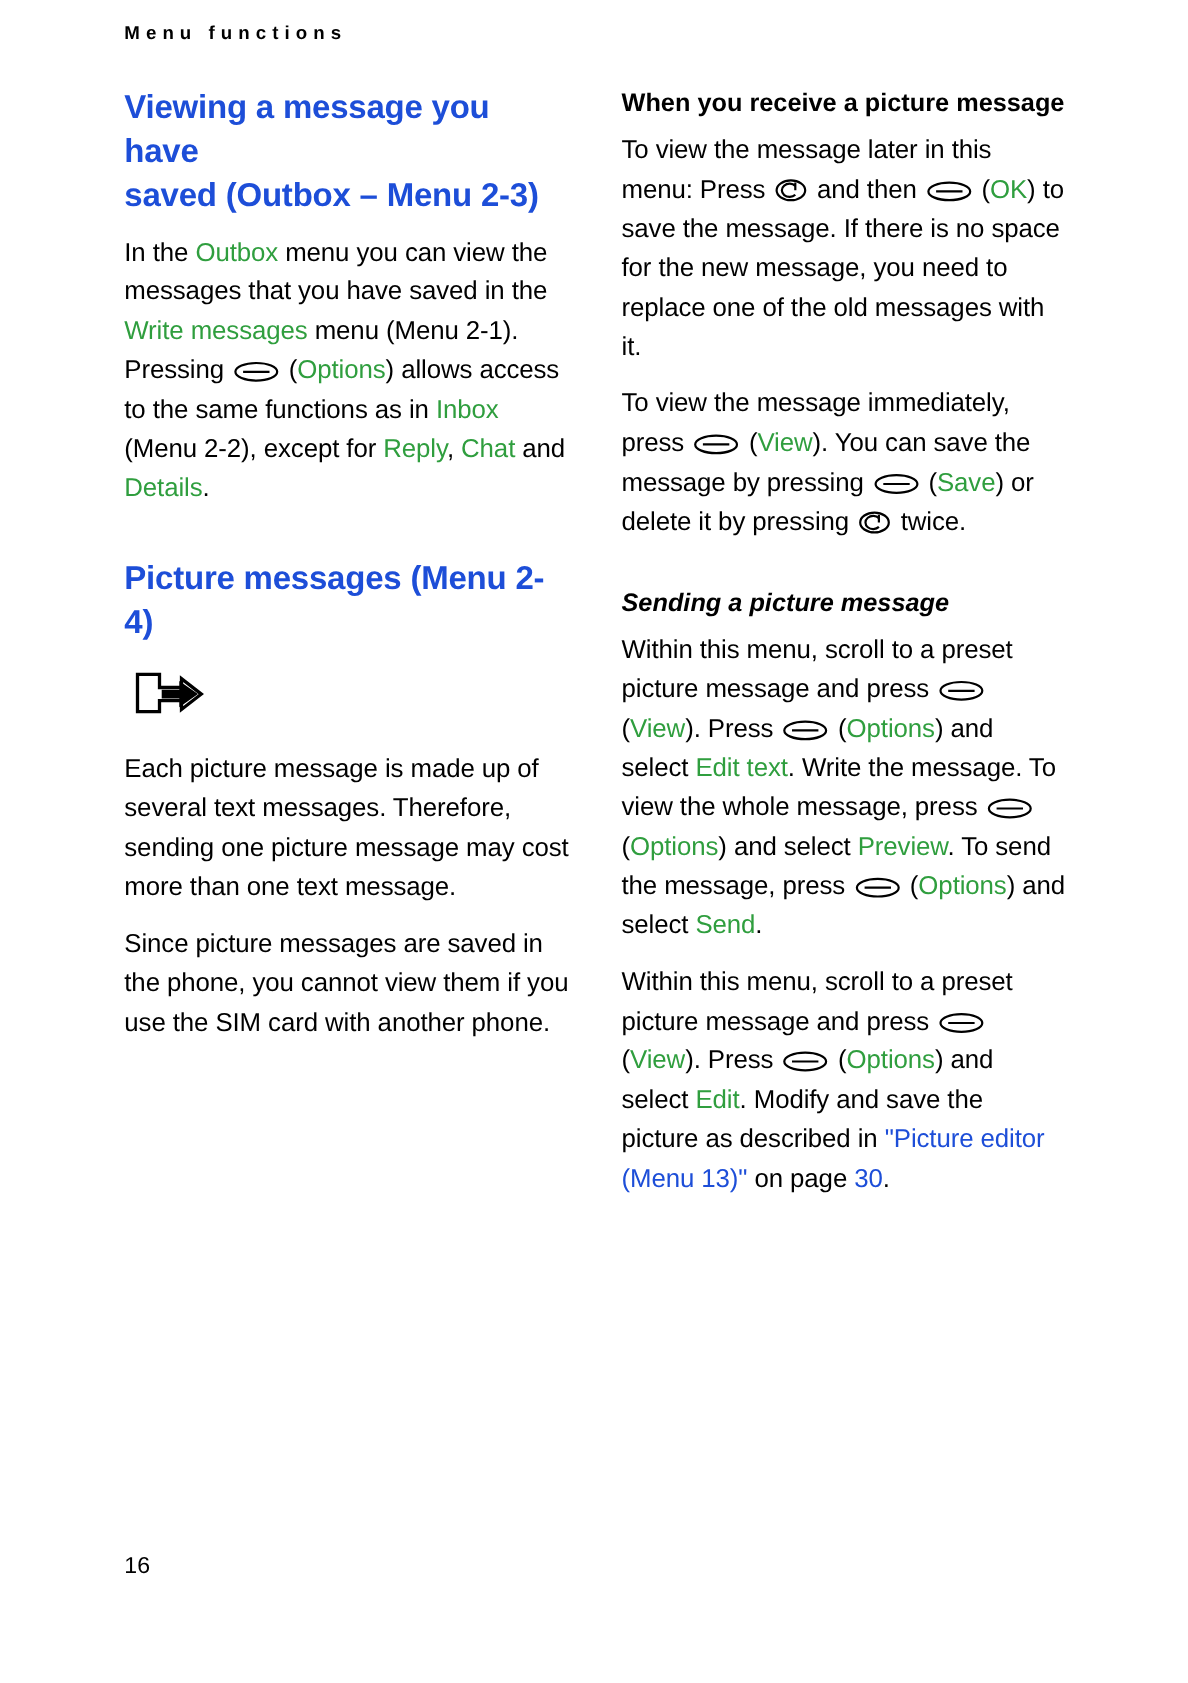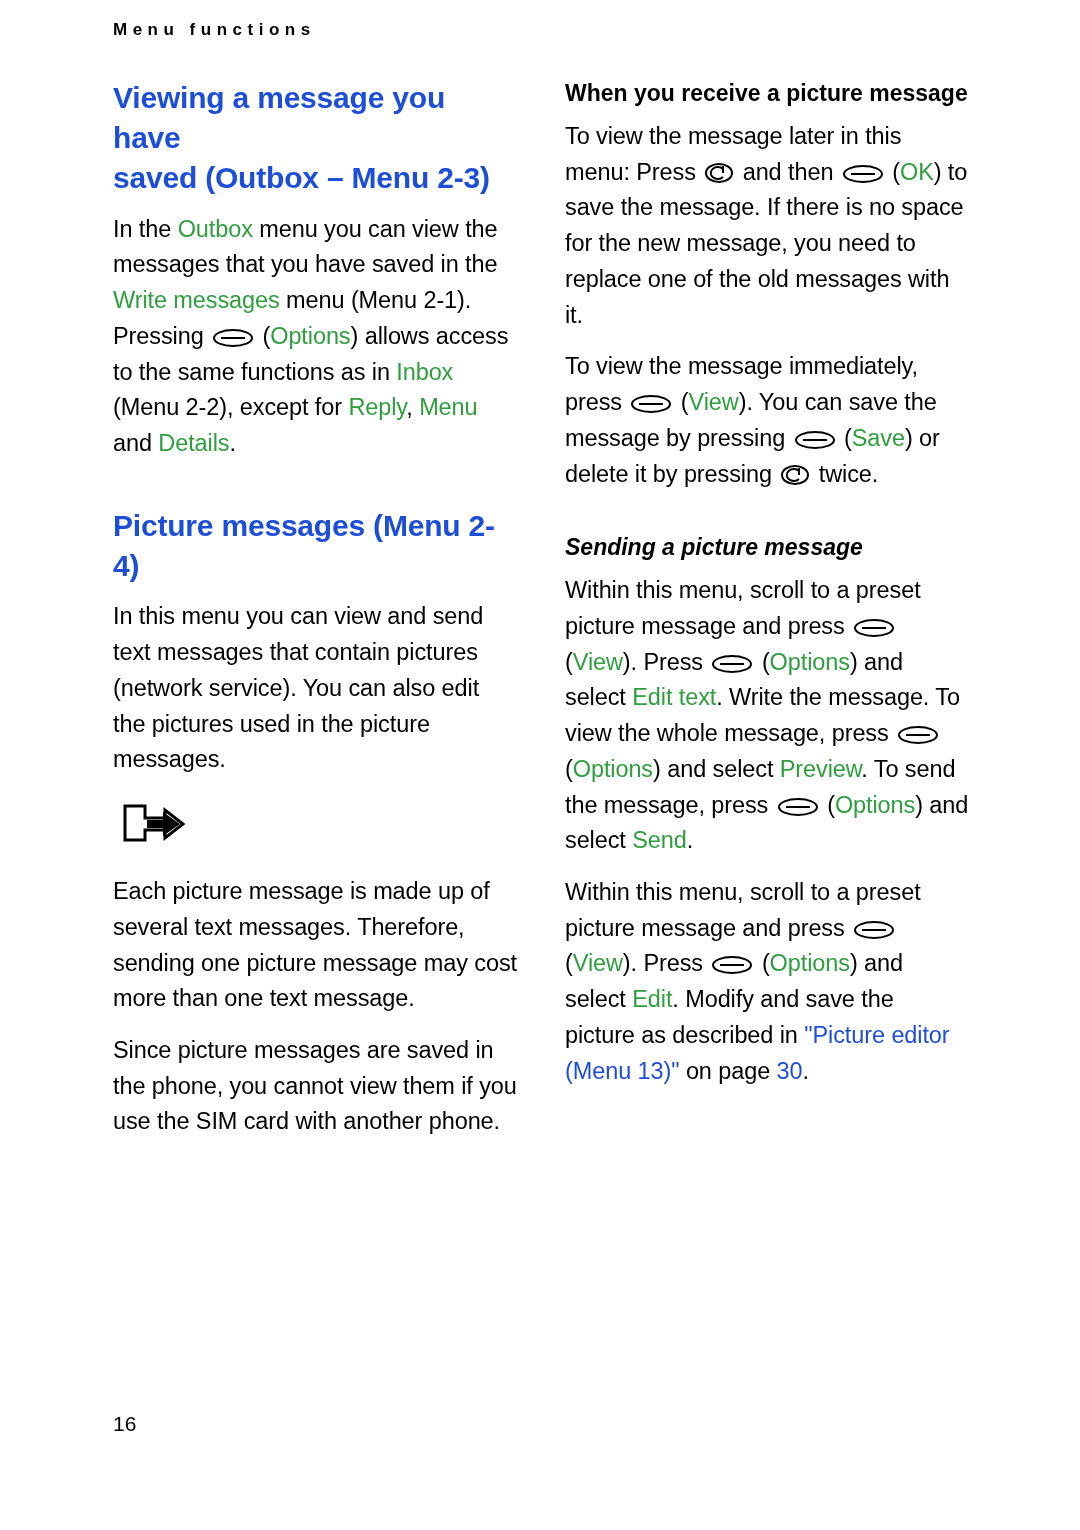--- a/index.html
+++ b/index.html
@@ -125,25 +125,24 @@
     <div class="col left">
 
       <h1 class="section">
         <span class="blue">Viewing a message you have</span><br>
         <span class="blue">saved (Outbox</span><span class="blue"> – </span><span class="blue">Menu 2-3)</span>
       </h1>
 
       <p class="body"><span>In the </span><span class="green">Outbox</span><span> menu you can view the messages that you have saved in the </span><span class="green">Write messages</span><span> menu (Menu 2-1). Pressing </span><span class="key"><svg width="42" height="20" viewBox="0 0 42 20">
               <ellipse cx="21" cy="10" rx="19" ry="8" fill="none" stroke="#000" stroke-width="2"></ellipse>
               <line x1="9" y1="10" x2="33" y2="10" stroke="#000" stroke-width="2"></line>
-            </svg></span><span> (</span><span class="green">Options</span><span>) allows access to the same functions as in </span><span class="green">Inbox</span><span> (Menu 2-2), except for </span><span class="green">Reply</span><span>, </span><span class="green">Menu</span><span> and </span><span class="green">Details</span><span>.</span></p>
+            </svg></span><span> (</span><span class="green">Options</span><span>) allows access to the same functions as in </span><span class="green">Inbox</span><span> (Menu 2-2), except for </span><span class="green">Reply</span><span>, </span><span class="green">Chat</span><span> and </span><span class="green">Details</span><span>.</span></p>
 
       <h1 class="section second"><span class="blue">Picture messages (</span><span class="blue">Menu 2-4)</span></h1>
 
-      <p class="body">In this menu you can view and send text messages that contain pictures (network service). You can also edit the pictures used in the picture messages.</p>
 
       <div class="note">
         <span class="note-icon">
           <svg width="70" height="44" viewBox="0 0 70 44">
             <path d="M4 6 L4 40 L24 40 L24 30 L44 30 L44 38 L62 24 L44 10 L44 18 L24 18 L24 6 Z" fill="none" stroke="#000" stroke-width="3" stroke-linejoin="miter"></path>
             <path d="M26 20 L42 20 L42 12 L59 24 L42 36 L42 28 L26 28 Z" fill="#000"></path>
           </svg>
         </span>
       </div>
 

